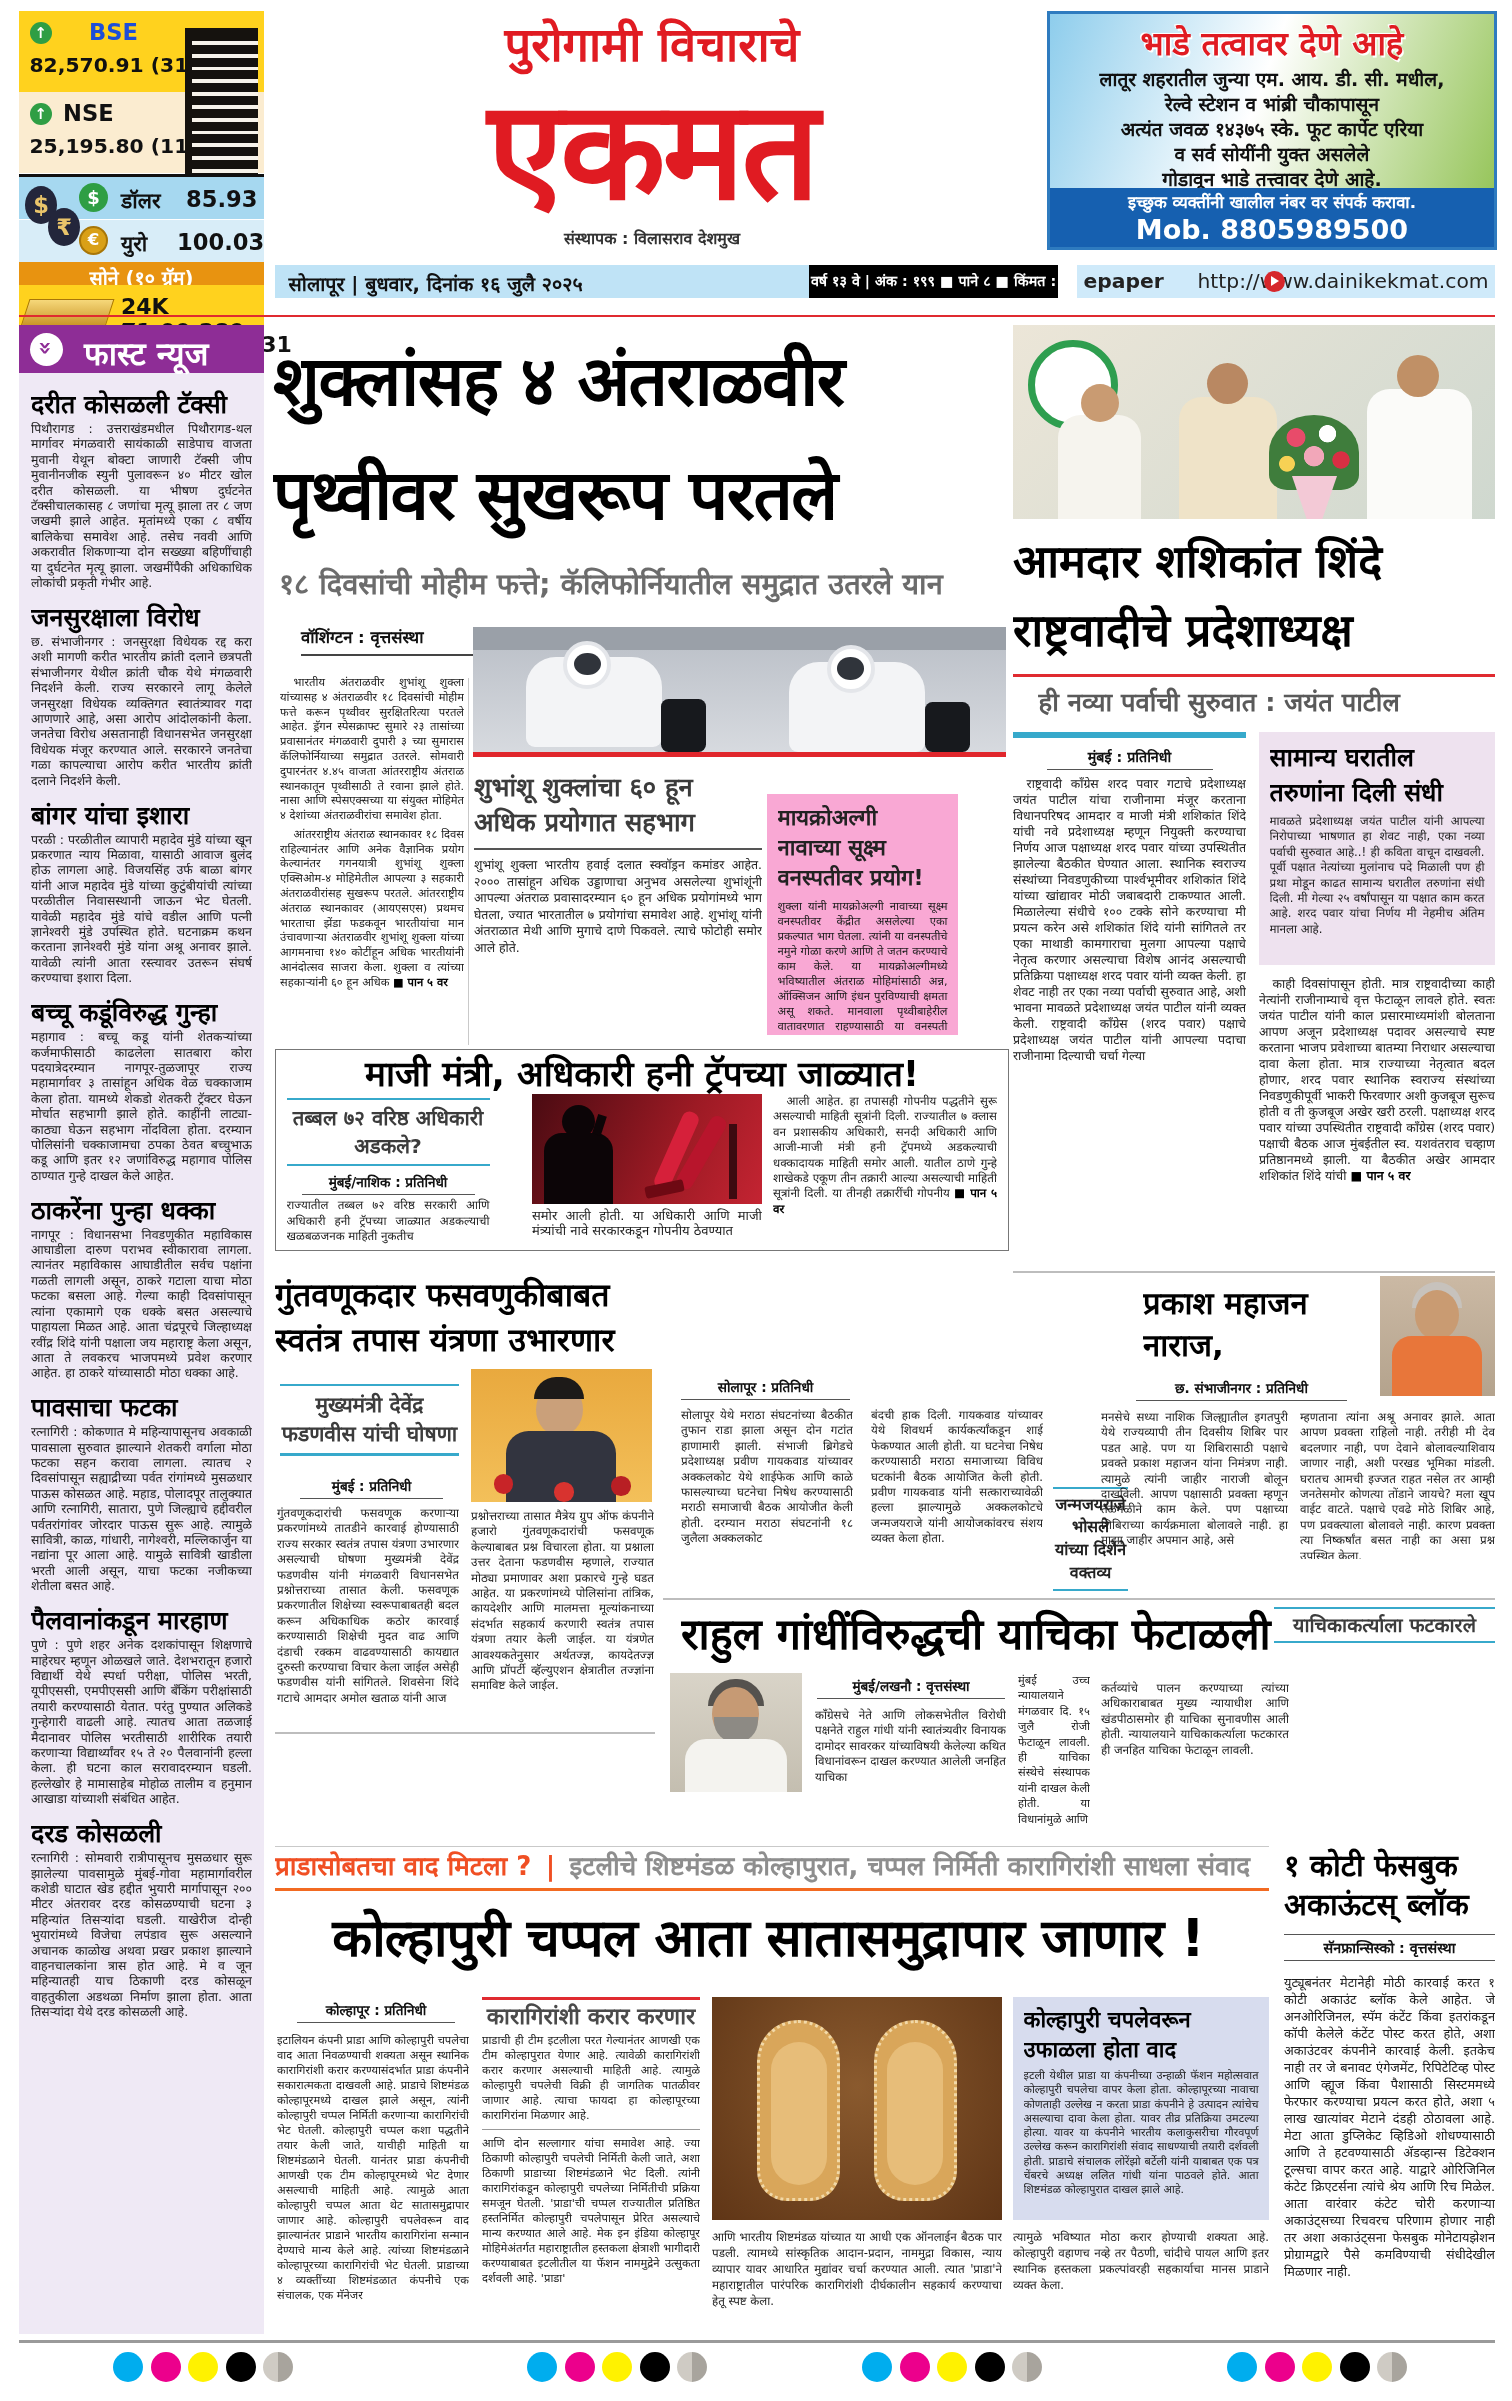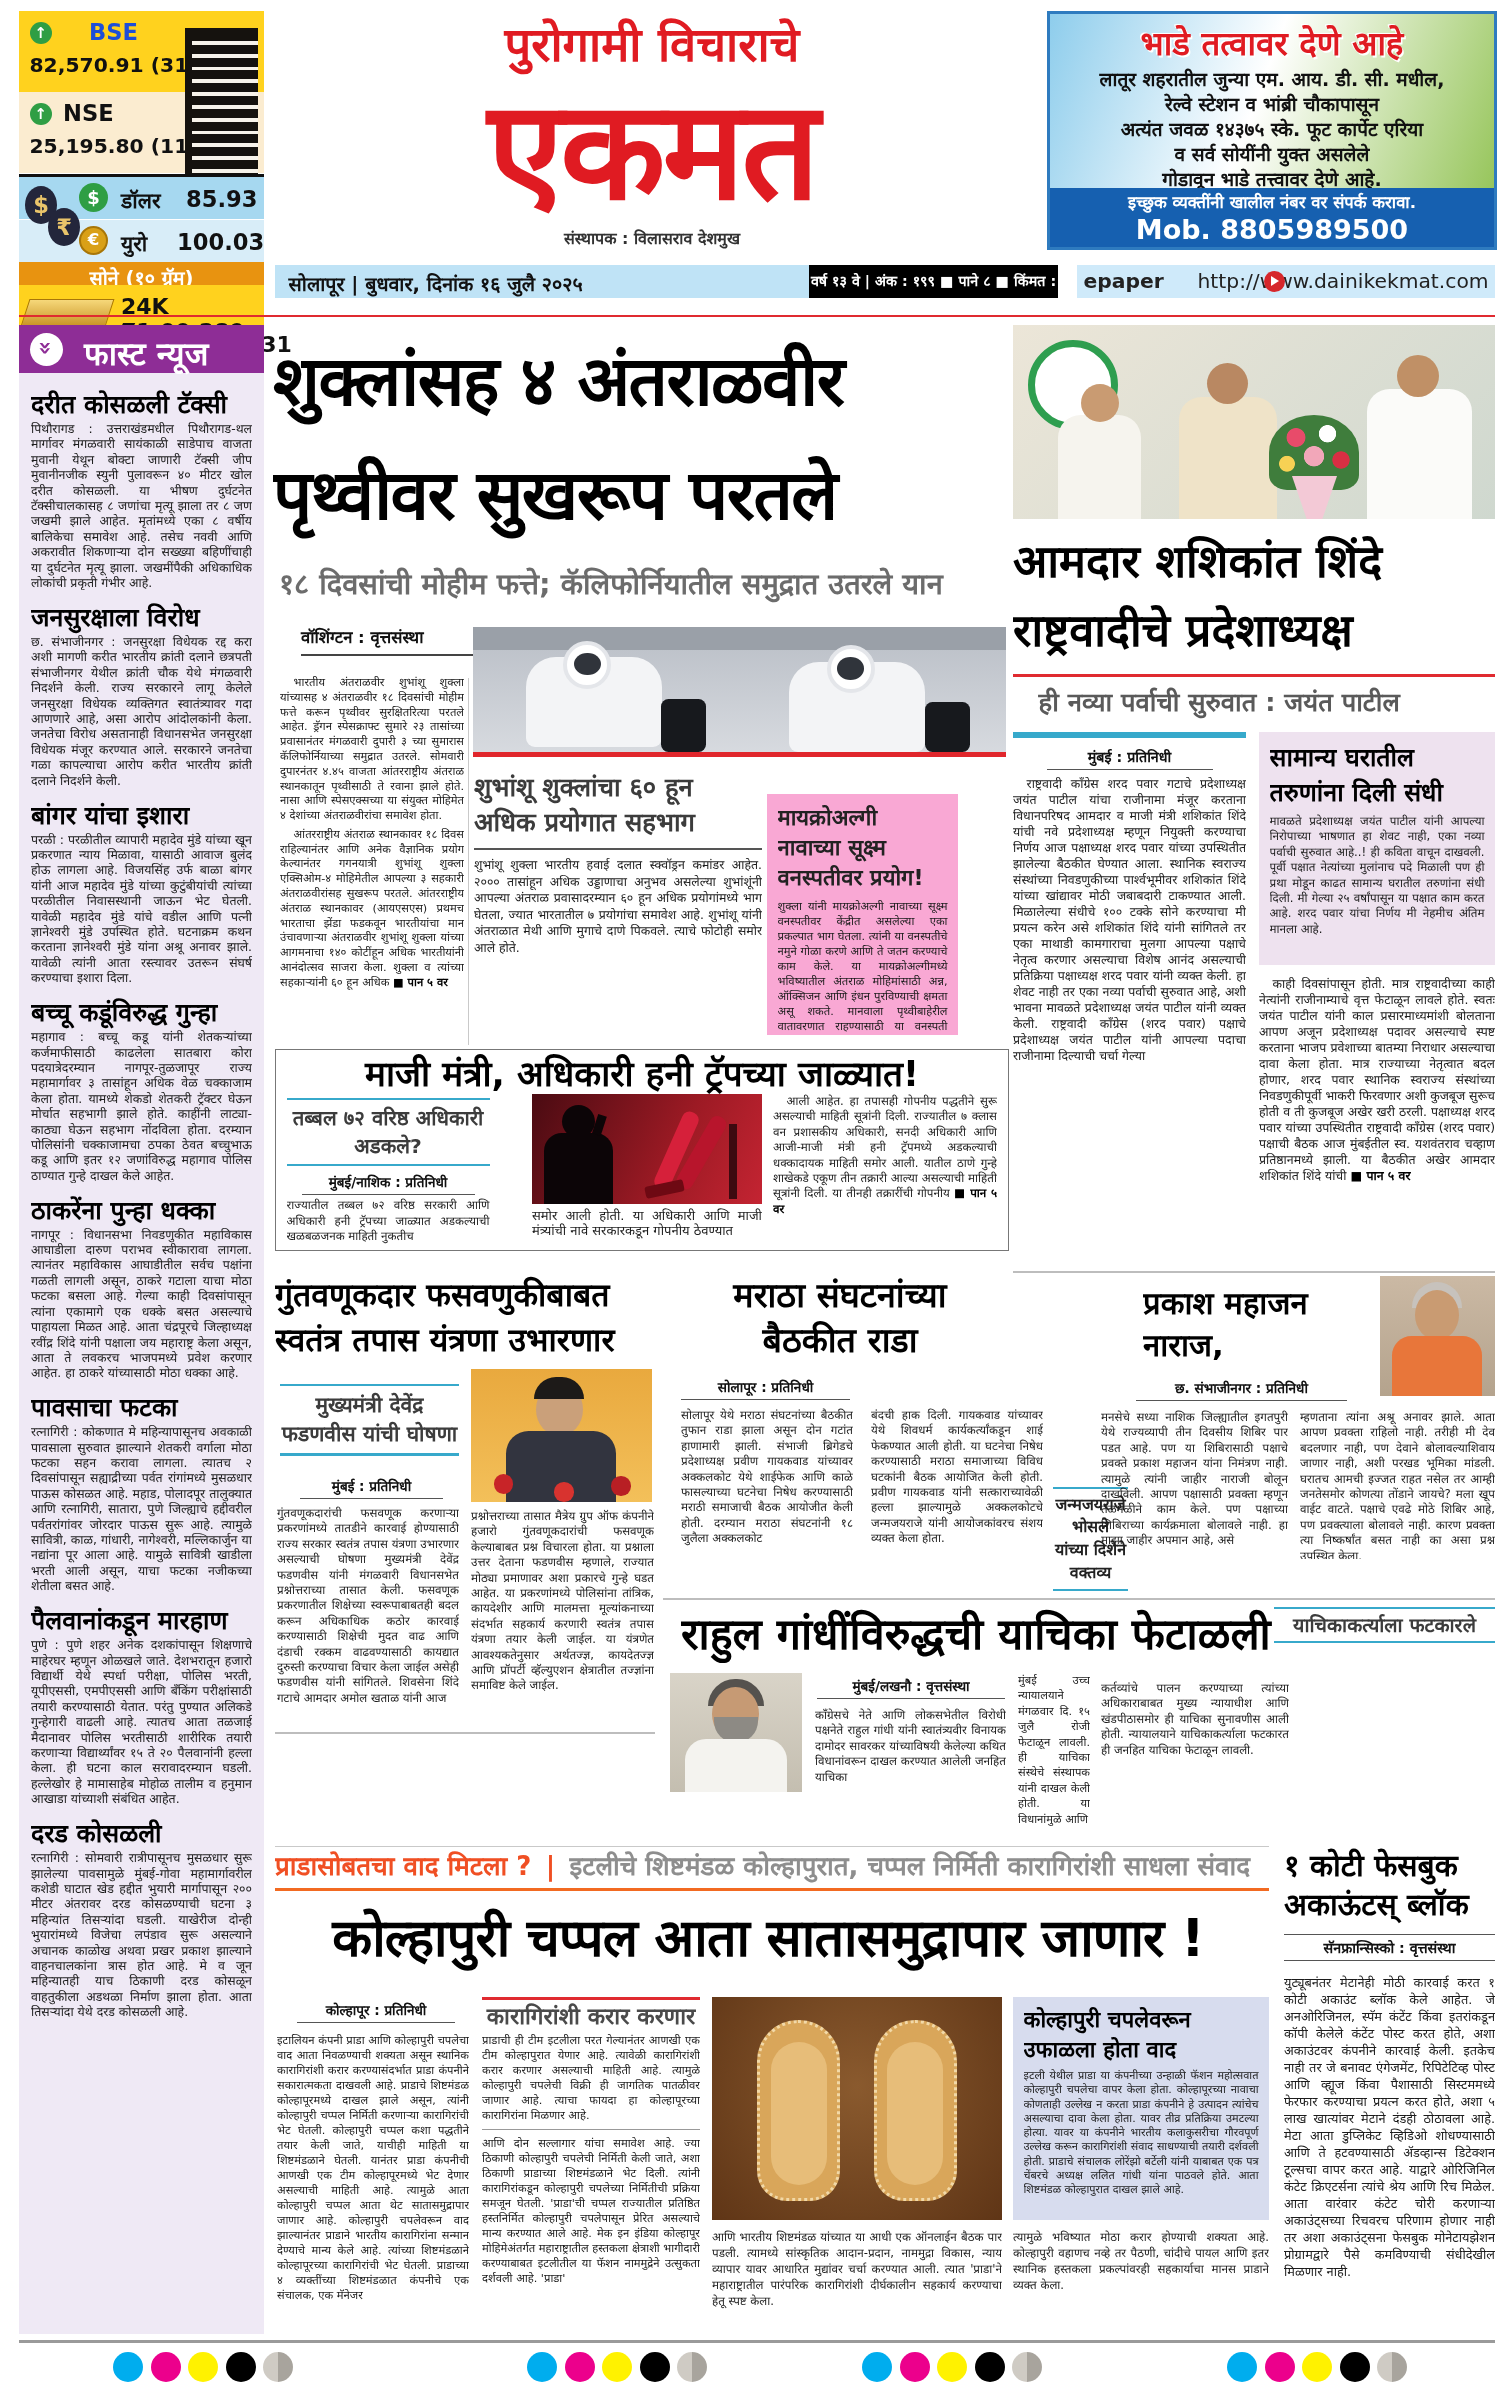--- a/index.html
+++ b/index.html
@@ -248,24 +248,20 @@
     <div style="position:absolute;left:35px;top:62px;width:110px;height:71px;border-radius:22.6px 22.6px 0 0;background:#32343f;"></div>
     <div style="position:absolute;left:22.6px;top:105px;width:19.6px;height:19.6px;border-radius:50%;background:#c82428;"></div>
     <div style="position:absolute;left:83px;top:113px;width:19.6px;height:19.6px;border-radius:50%;background:#d8332f;"></div>
     <div style="position:absolute;left:140px;top:107px;width:19.6px;height:19.6px;border-radius:50%;background:#b81f24;"></div>
   </div>
   <div class="byline abs" style="left:300px;top:1473px;width:143px;border-top:none;font-size:13.6px;">मुंबई : प्रतिनिधी</div>
   <div class="abs bt" style="left:277px;top:1506px;width:182px;height:220px;font-size:11.7px;line-height:15.4px;">गुंतवणूकदारांची फसवणूक करणाऱ्या प्रकरणांमध्ये तातडीने कारवाई होण्यासाठी राज्य सरकार स्वतंत्र तपास यंत्रणा उभारणार असल्याची घोषणा मुख्यमंत्री देवेंद्र फडणवीस यांनी मंगळवारी विधानसभेत प्रश्नोत्तराच्या तासात केली. फसवणूक प्रकरणातील शिक्षेच्या स्वरूपाबाबतही बदल करून अधिकाधिक कठोर कारवाई करण्यासाठी शिक्षेची मुदत वाढ आणि दंडाची रक्कम वाढवण्यासाठी कायद्यात दुरुस्ती करण्याचा विचार केला जाईल असेही फडणवीस यांनी सांगितले. शिवसेना शिंदे गटाचे आमदार अमोल खताळ यांनी आज</div>
   <div class="abs bt" style="left:471px;top:1509px;width:183px;height:217px;font-size:11.7px;line-height:15.4px;">प्रश्नोत्तराच्या तासात मैत्रेय ग्रुप ऑफ कंपनीने हजारो गुंतवणूकदारांची फसवणूक केल्याबाबत प्रश्न विचारला होता. या प्रश्नाला उत्तर देताना फडणवीस म्हणाले, राज्यात मोठ्या प्रमाणावर अशा प्रकारचे गुन्हे घडत आहेत. या प्रकरणांमध्ये पोलिसांना तांत्रिक, कायदेशीर आणि मालमत्ता मूल्यांकनाच्या संदर्भात सहकार्य करणारी स्वतंत्र तपास यंत्रणा तयार केली जाईल. या यंत्रणेत आवश्यकतेनुसार अर्थतज्ज्ञ, कायदेतज्ज्ञ आणि प्रॉपर्टी व्हॅल्युएशन क्षेत्रातील तज्ज्ञांना समाविष्ट केले जाईल.</div>
   <div class="abs rule" style="left:275px;top:1732px;width:380px;height:1.5px;background:#bdbdbd;"></div>
 
-  <div class="abs hlblack" style="left:663px;top:1273px;width:354px;height:92px;font-size:34px;line-height:45px;text-align:center;">
-    <div>मराठा संघटनांच्या</div>
-    <div>बैठकीत राडा</div>
-  </div>
   <div class="byline abs" style="left:681px;top:1374px;width:169px;border-top:none;font-size:13.6px;">सोलापूर : प्रतिनिधी</div>
   <div class="abs bt" style="left:681px;top:1408px;width:172px;height:181px;font-size:11.7px;line-height:15.4px;">सोलापूर येथे मराठा संघटनांच्या बैठकीत तुफान राडा झाला असून दोन गटांत हाणामारी झाली. संभाजी ब्रिगेडचे प्रदेशाध्यक्ष प्रवीण गायकवाड यांच्यावर अक्कलकोट येथे शाईफेक आणि काळे फासल्याच्या घटनेचा निषेध करण्यासाठी मराठी समाजाची बैठक आयोजीत केली होती. दरम्यान मराठा संघटनांनी १८ जुलैला अक्कलकोट</div>
   <div class="abs bt" style="left:871px;top:1408px;width:172px;height:181px;font-size:11.7px;line-height:15.4px;">बंदची हाक दिली. गायकवाड यांच्यावर येथे शिवधर्म कार्यकर्त्यांकडून शाई फेकण्यात आली होती. या घटनेचा निषेध करण्यासाठी मराठा समाजाच्या विविध घटकांनी बैठक आयोजित केली होती. प्रवीण गायकवाड यांनी सत्काराच्यावेळी हल्ला झाल्यामुळे अक्कलकोटचे जन्मजयराजे यांनी आयोजकांवरच संशय व्यक्त केला होता.</div>
 
   <div class="abs" style="left:1053px;top:1487px;width:75px;height:136px;overflow:hidden;">
     <div class="rule-teal" style="height:2.3px;"></div>
     <div class="boxhead" style="font-size:16px;line-height:22.6px;margin:4.5px 0;color:#222;">जन्मजयराजे भोसले यांच्या दिशेने वक्तव्य</div>
     <div class="rule-teal" style="height:2.3px;"></div>
   </div>
 

